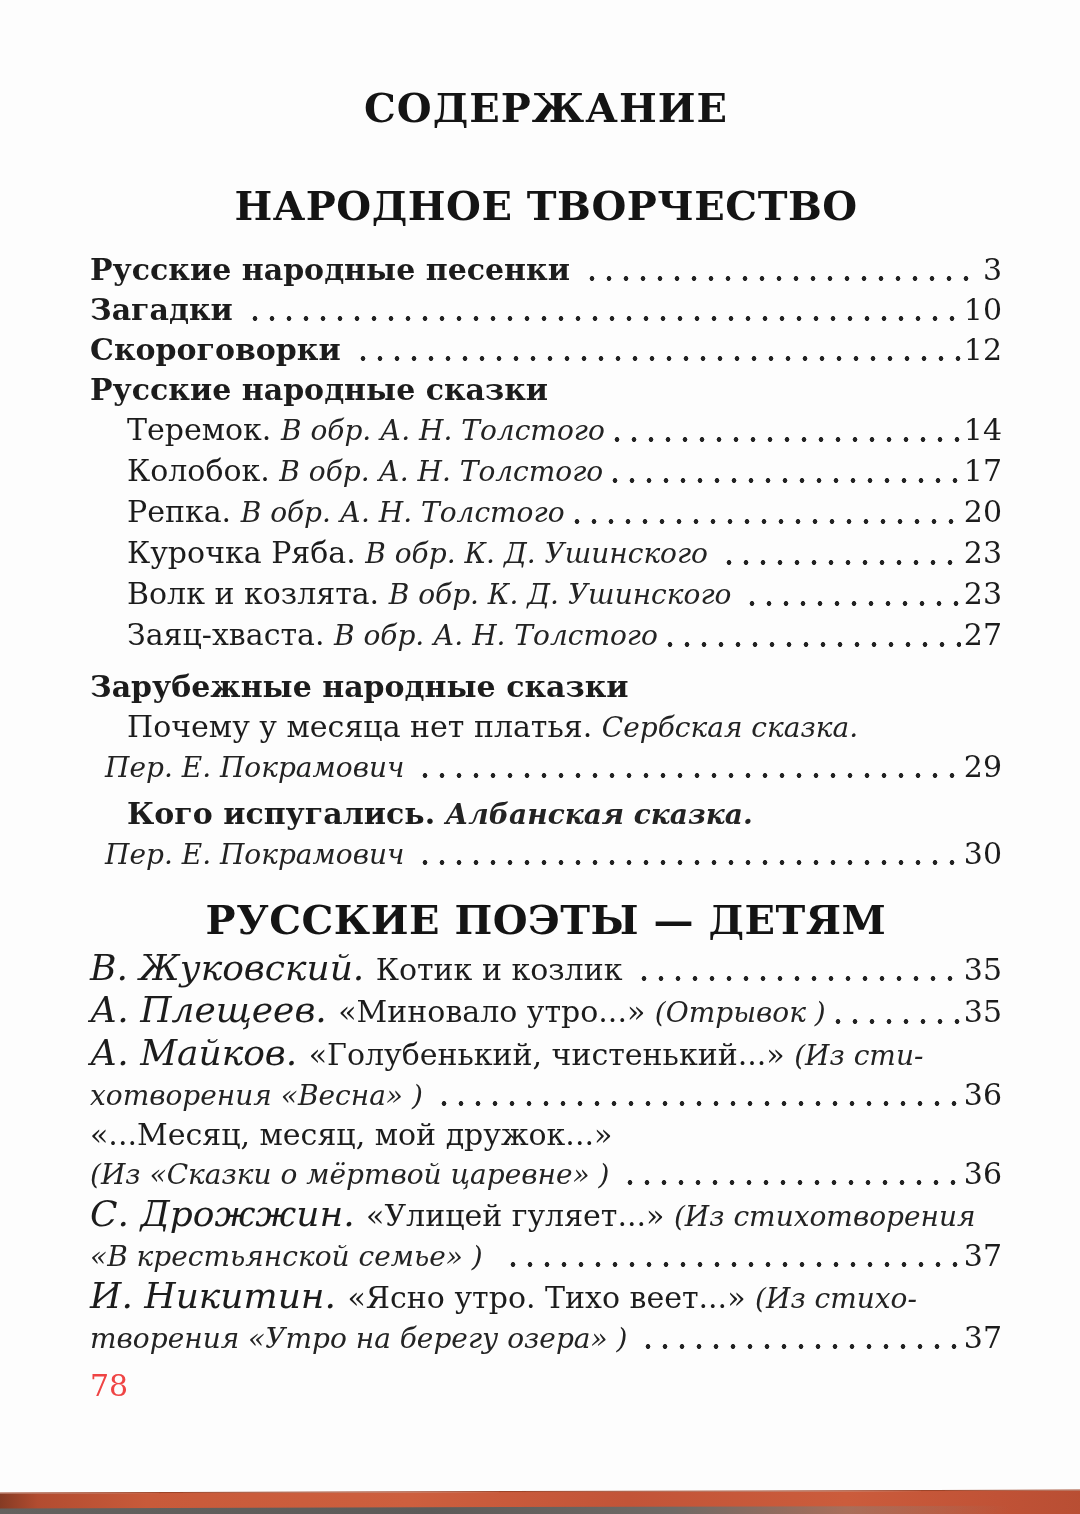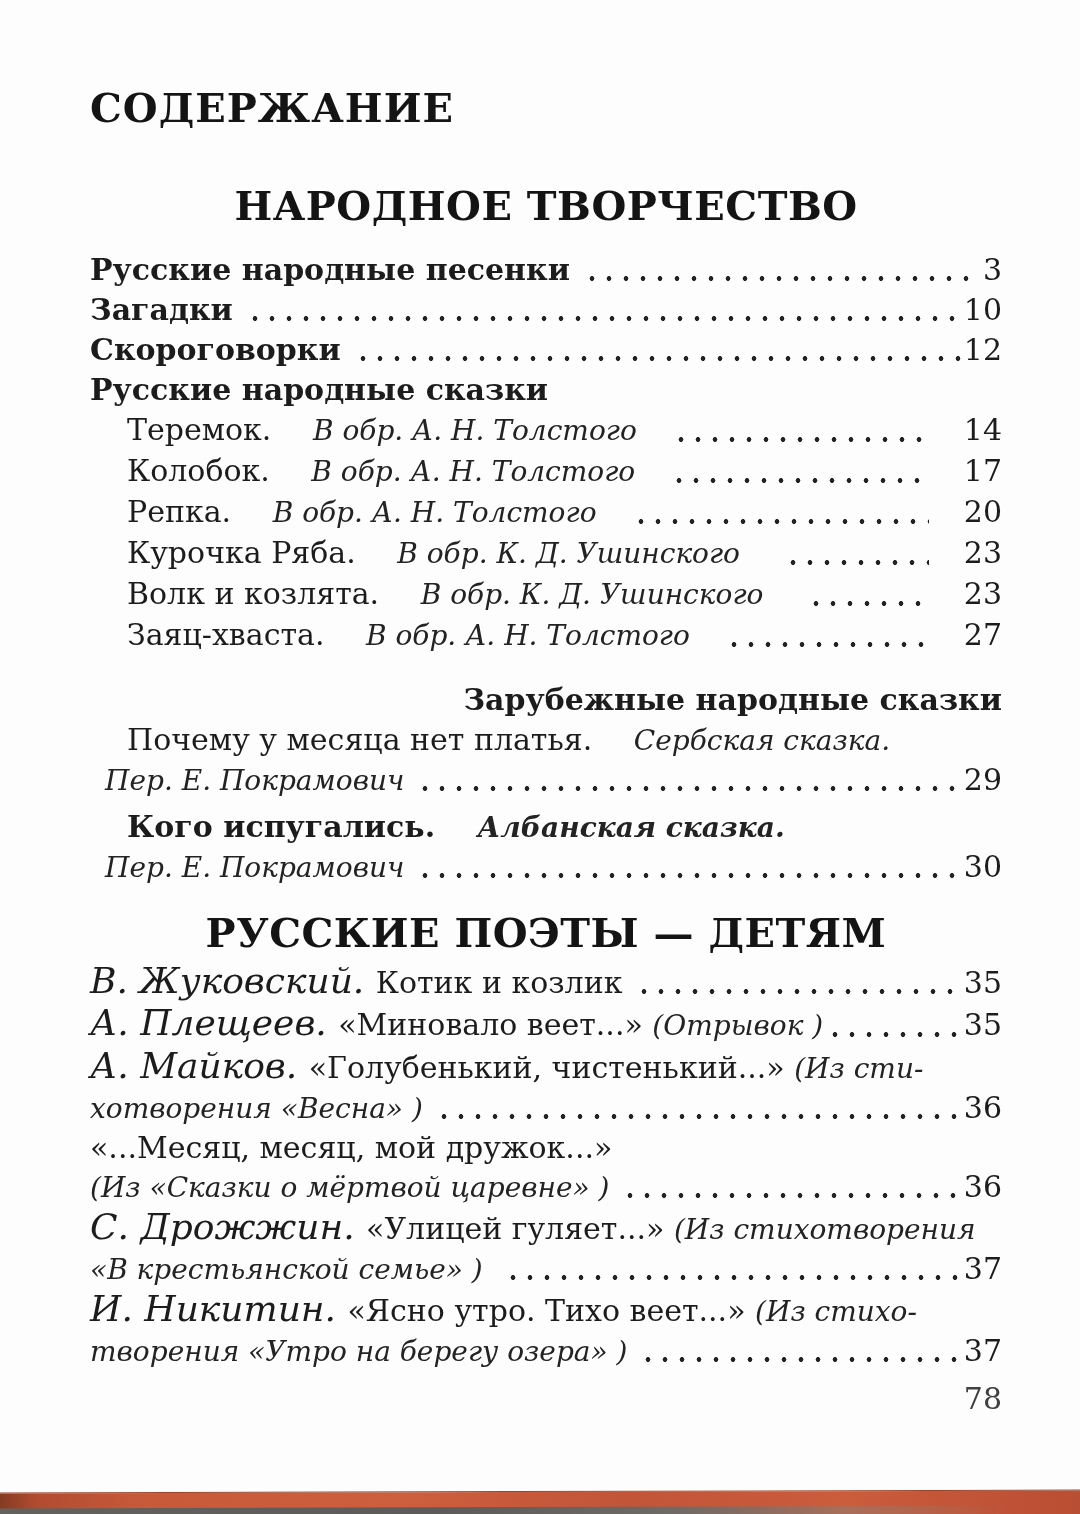--- a/index.html
+++ b/index.html
@@ -7,50 +7,50 @@
     position:relative;
     width:1080px;height:1514px;
     background:#fdfdfd;
     overflow:hidden;
     font-family:"DejaVu Serif","Liberation Serif",serif;
     color:#1c1c1c;
   }
   .content{padding:86px 78px 0 90px;}
   h1.title{
     font-size:40px;line-height:44px;font-weight:700;
-    text-align:left;margin:0 0 56px 0;color:#141414;letter-spacing:1px;
+    text-align:center;margin:0 0 56px 0;color:#141414;letter-spacing:1px;
   }
   h2.sec{
     font-size:40px;line-height:40px;font-weight:700;
     text-align:center;margin:0 0 24px 0;color:#141414;letter-spacing:.5px;
   }
   h2.sec2{margin-top:26px;margin-bottom:8px;}
   .row{
     display:flex;align-items:baseline;
     font-size:30px;line-height:40px;
   }
   .row span{white-space:pre;}
   .cont{line-height:38px;}
   .b{font-weight:700;}
   .i{font-style:italic;font-size:28px;color:#232323;}
   .a{font-style:italic;font-size:36px;}
-  .ind{padding-left:37px;gap:32px;}
+  .ind{padding-left:37px;}
   .hang{padding-left:15px;}
   .gh{}
-  .g2h{margin-top:24px;justify-content:flex-end;}
+  .g2h{margin-top:11px;}
   .mt4{margin-top:7px;font-weight:bold;}
   .dots{
     flex:1 1 auto;align-self:flex-end;
     height:7px;margin:0 3px 8px 9px;min-width:30px;
     background-image:radial-gradient(circle at 3px 3.5px,#222 2.05px,transparent 2.7px);
     background-size:17px 7px;background-repeat:repeat-x;background-position:left bottom;
   }
   .pg{text-align:right;}
   .folio{
-    text-align:right;font-size:30px;line-height:40px;margin-top:8px;color:#404040;
+    text-align:left;font-size:30px;line-height:40px;margin-top:8px;color:#ef4444;
   }
   
   .edge-wrap{
     position:absolute;left:-6px;right:-6px;bottom:-2px;height:30px;
     transform:rotate(-0.15deg);
   }
   .edge-orange{
     position:absolute;left:0;right:0;bottom:0;height:24px;
     border-top:1px solid #9c4429;
     background:linear-gradient(90deg,#7e3822 0%,#b24c30 4%,#c85a3a 14%,#cd5f3e 38%,#c25438 58%,#cb5c3c 78%,#c05236 92%,#b84e33 100%);
@@ -153,21 +153,21 @@
     <h2 class="sec sec2">РУССКИЕ ПОЭТЫ — ДЕТЯМ</h2>
 
     <div class="row">
       <span class="a">В. Жуковский. </span>
         <span class="t">Котик и козлик </span>
       <span class="dots"></span>
       <span class="pg">35</span>
     </div>
     <div class="row">
       <span class="a">А. Плещеев. </span>
-        <span class="t">«Миновало веет...» </span>
+        <span class="t">«Миновало утро...» </span>
         <span class="i">(Отрывок )</span>
       <span class="dots"></span>
       <span class="pg">35</span>
     </div>
 
     <div class="row">
       <span class="a">А. Майков. </span>
         <span class="t">«Голубенький, чистенький...» </span>
         <span class="i">(Из сти-</span>
     </div>

